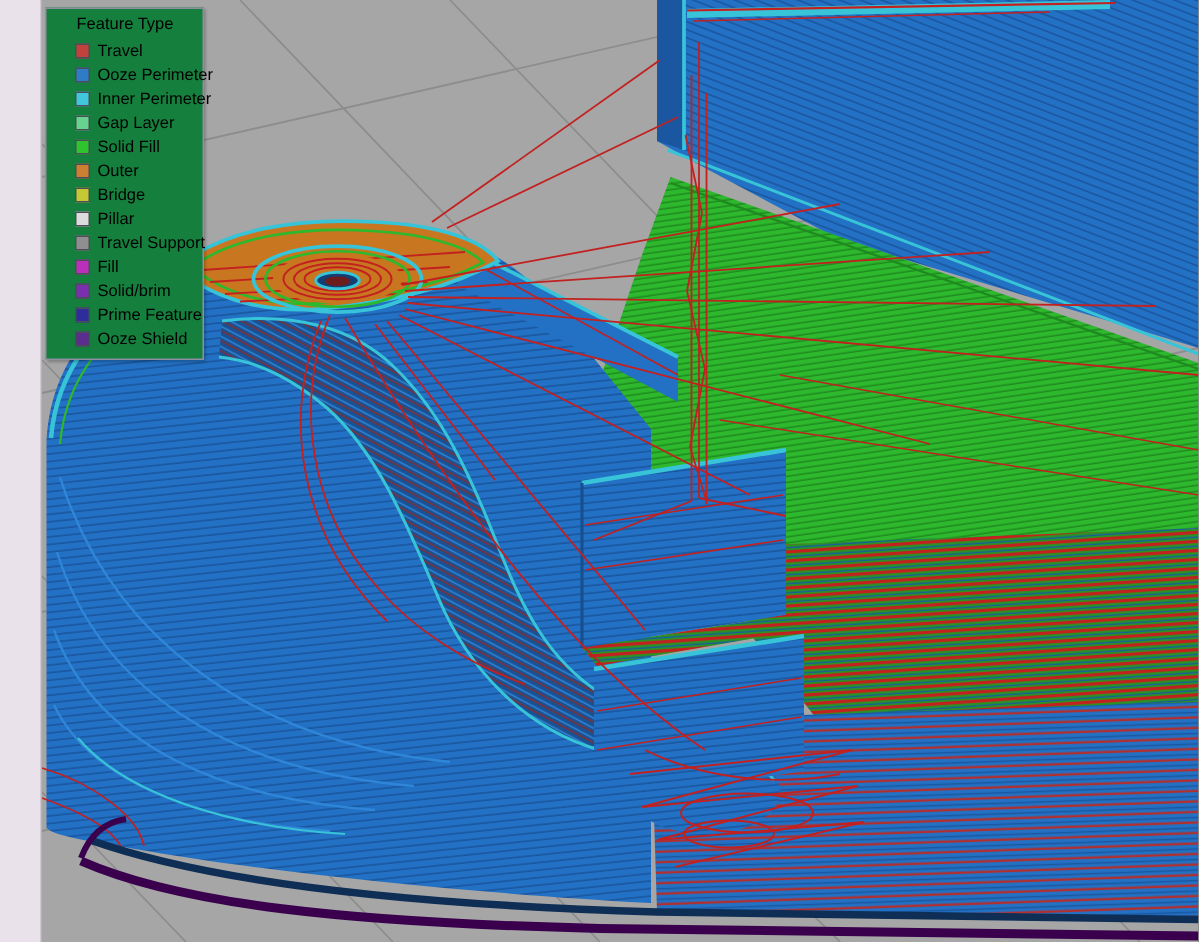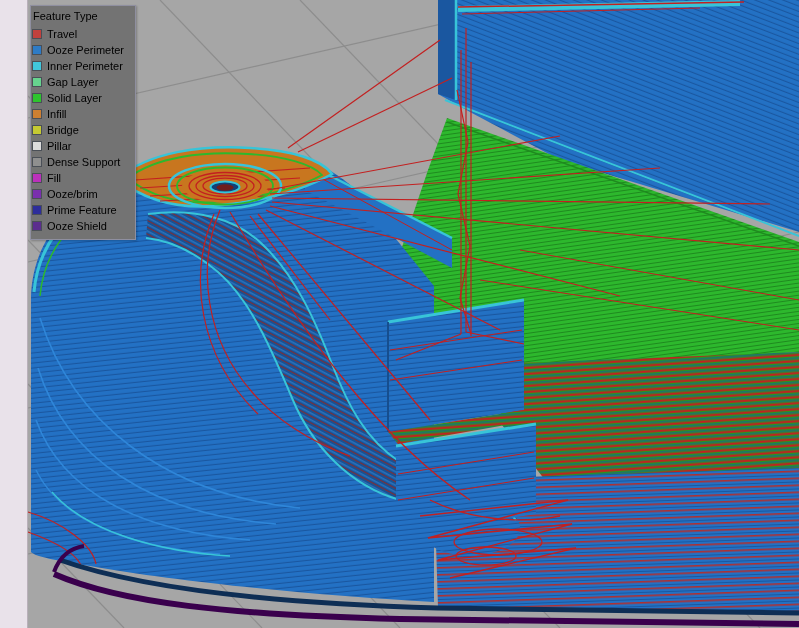--- a/index.html
+++ b/index.html
@@ -9,21 +9,21 @@
     background:var(--vp-bg,#a6a6a6);
   }
   .viewport{position:absolute;inset:0;}
   .viewport svg{display:block;}
   .side-strip{
     position:absolute;left:0;top:0;width:28px;height:628px;
     background:#e9e2ea;border-right:1px solid #b9b0ba;box-sizing:border-box;
   }
   .legend{
     position:absolute;left:30px;top:5px;width:106px;box-sizing:border-box;
-    background:#737373;border:1px solid #8f8fa0;padding:3px 5px 5px 1px;
+    background:#15803d;border:1px solid #8f8fa0;padding:3px 5px 5px 19px;
     box-shadow:1px 1px 2px rgba(0,0,0,.25);
   }
   .legend-title{font-size:11px;color:#000;margin:1px 0 4px 1px;white-space:nowrap;}
   .legend-row{display:flex;align-items:center;gap:5px;height:16px;white-space:nowrap;}
   .swatch{width:10px;height:10px;flex:0 0 10px;border:1px solid #4a4f57;box-sizing:border-box;}
   .legend-label{font-size:11px;color:#000;}
   .grid line{stroke:var(--grid,#8d8d8d);stroke-width:1.2;}
 </style>
 </head>
 <body>
@@ -212,45 +212,45 @@
         <div class="legend-row">
           <span class="swatch" style="background: rgb(65, 199, 220);"></span>
           <span class="legend-label">Inner Perimeter</span>
         </div>
         <div class="legend-row">
           <span class="swatch" style="background: rgb(102, 211, 142);"></span>
           <span class="legend-label">Gap Layer</span>
         </div>
         <div class="legend-row">
           <span class="swatch" style="background: rgb(46, 196, 46);"></span>
-          <span class="legend-label">Solid Layer</span>
+          <span class="legend-label">Solid Fill</span>
         </div>
         <div class="legend-row">
           <span class="swatch" style="background: rgb(205, 127, 50);"></span>
-          <span class="legend-label">Infill</span>
+          <span class="legend-label">Outer</span>
         </div>
         <div class="legend-row">
           <span class="swatch" style="background: rgb(197, 201, 50);"></span>
           <span class="legend-label">Bridge</span>
         </div>
         <div class="legend-row">
           <span class="swatch" style="background: rgb(220, 220, 220);"></span>
           <span class="legend-label">Pillar</span>
         </div>
         <div class="legend-row">
           <span class="swatch" style="background: rgb(143, 143, 143);"></span>
-          <span class="legend-label">Dense Support</span>
+          <span class="legend-label">Travel Support</span>
         </div>
         <div class="legend-row">
           <span class="swatch" style="background: rgb(187, 48, 187);"></span>
           <span class="legend-label">Fill</span>
         </div>
         <div class="legend-row">
           <span class="swatch" style="background: rgb(122, 47, 174);"></span>
-          <span class="legend-label">Ooze/brim</span>
+          <span class="legend-label">Solid/brim</span>
         </div>
         <div class="legend-row">
           <span class="swatch" style="background: rgb(45, 45, 155);"></span>
           <span class="legend-label">Prime Feature</span>
         </div>
         <div class="legend-row">
           <span class="swatch" style="background: rgb(91, 45, 142);"></span>
           <span class="legend-label">Ooze Shield</span>
         </div>
       </div>

